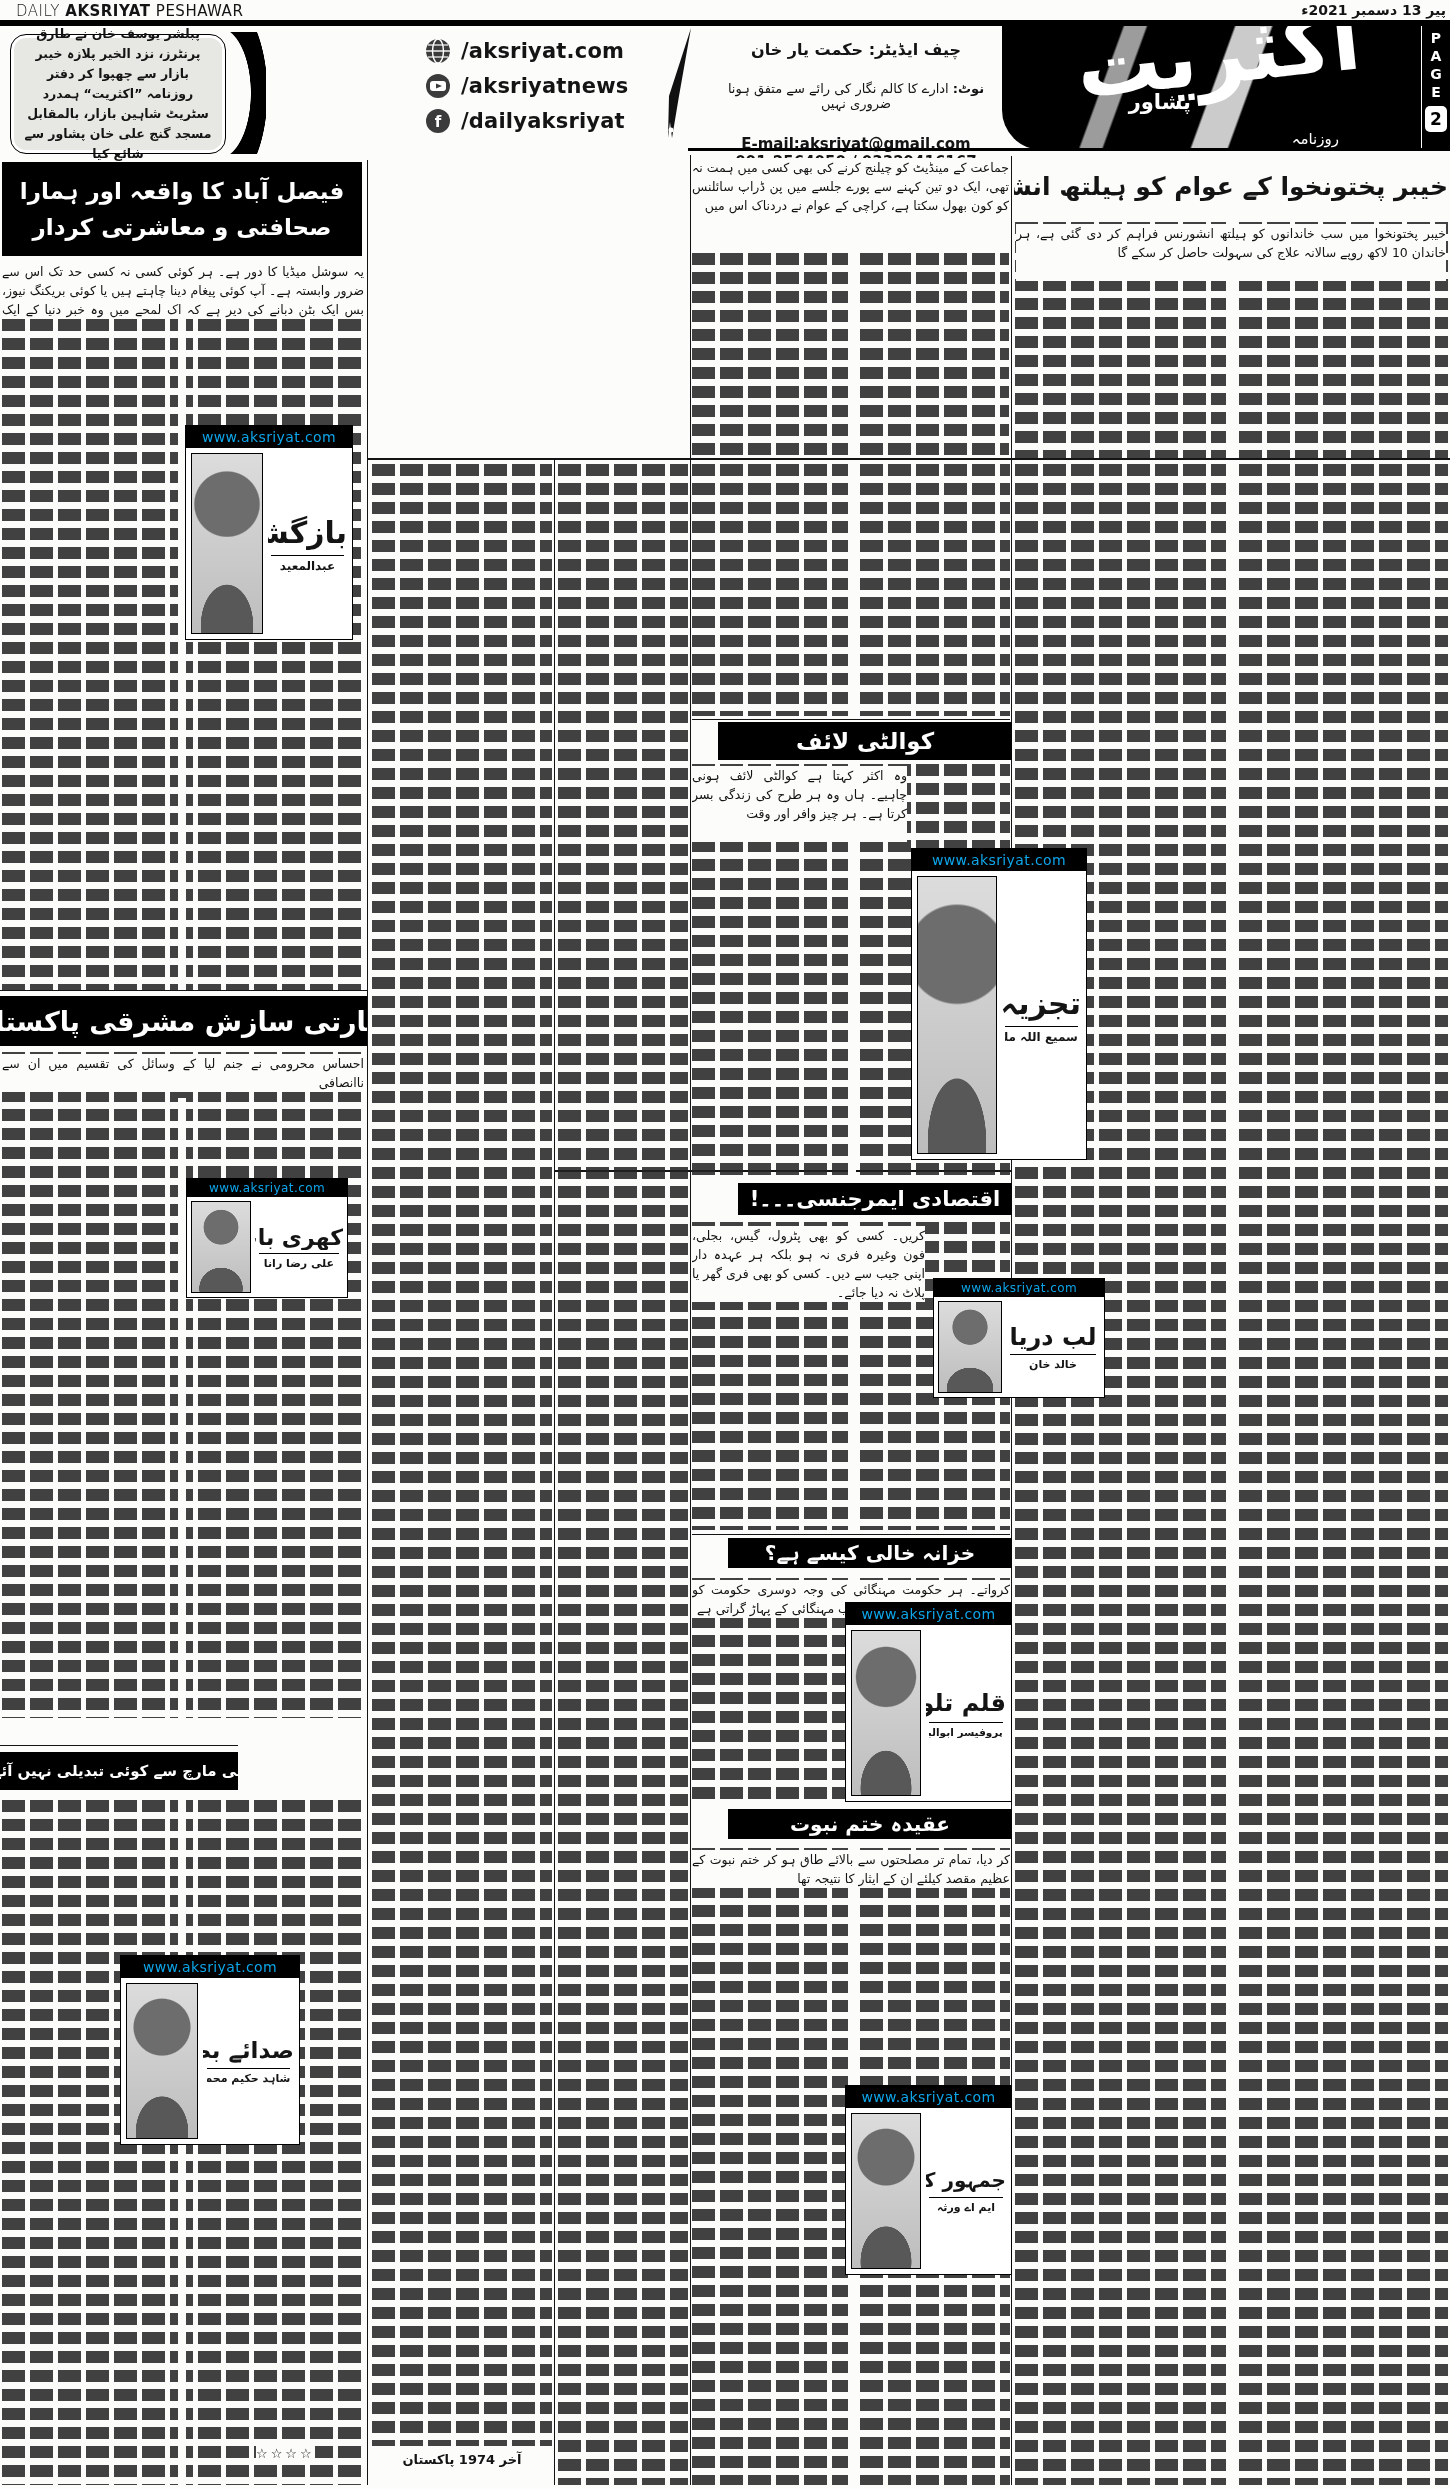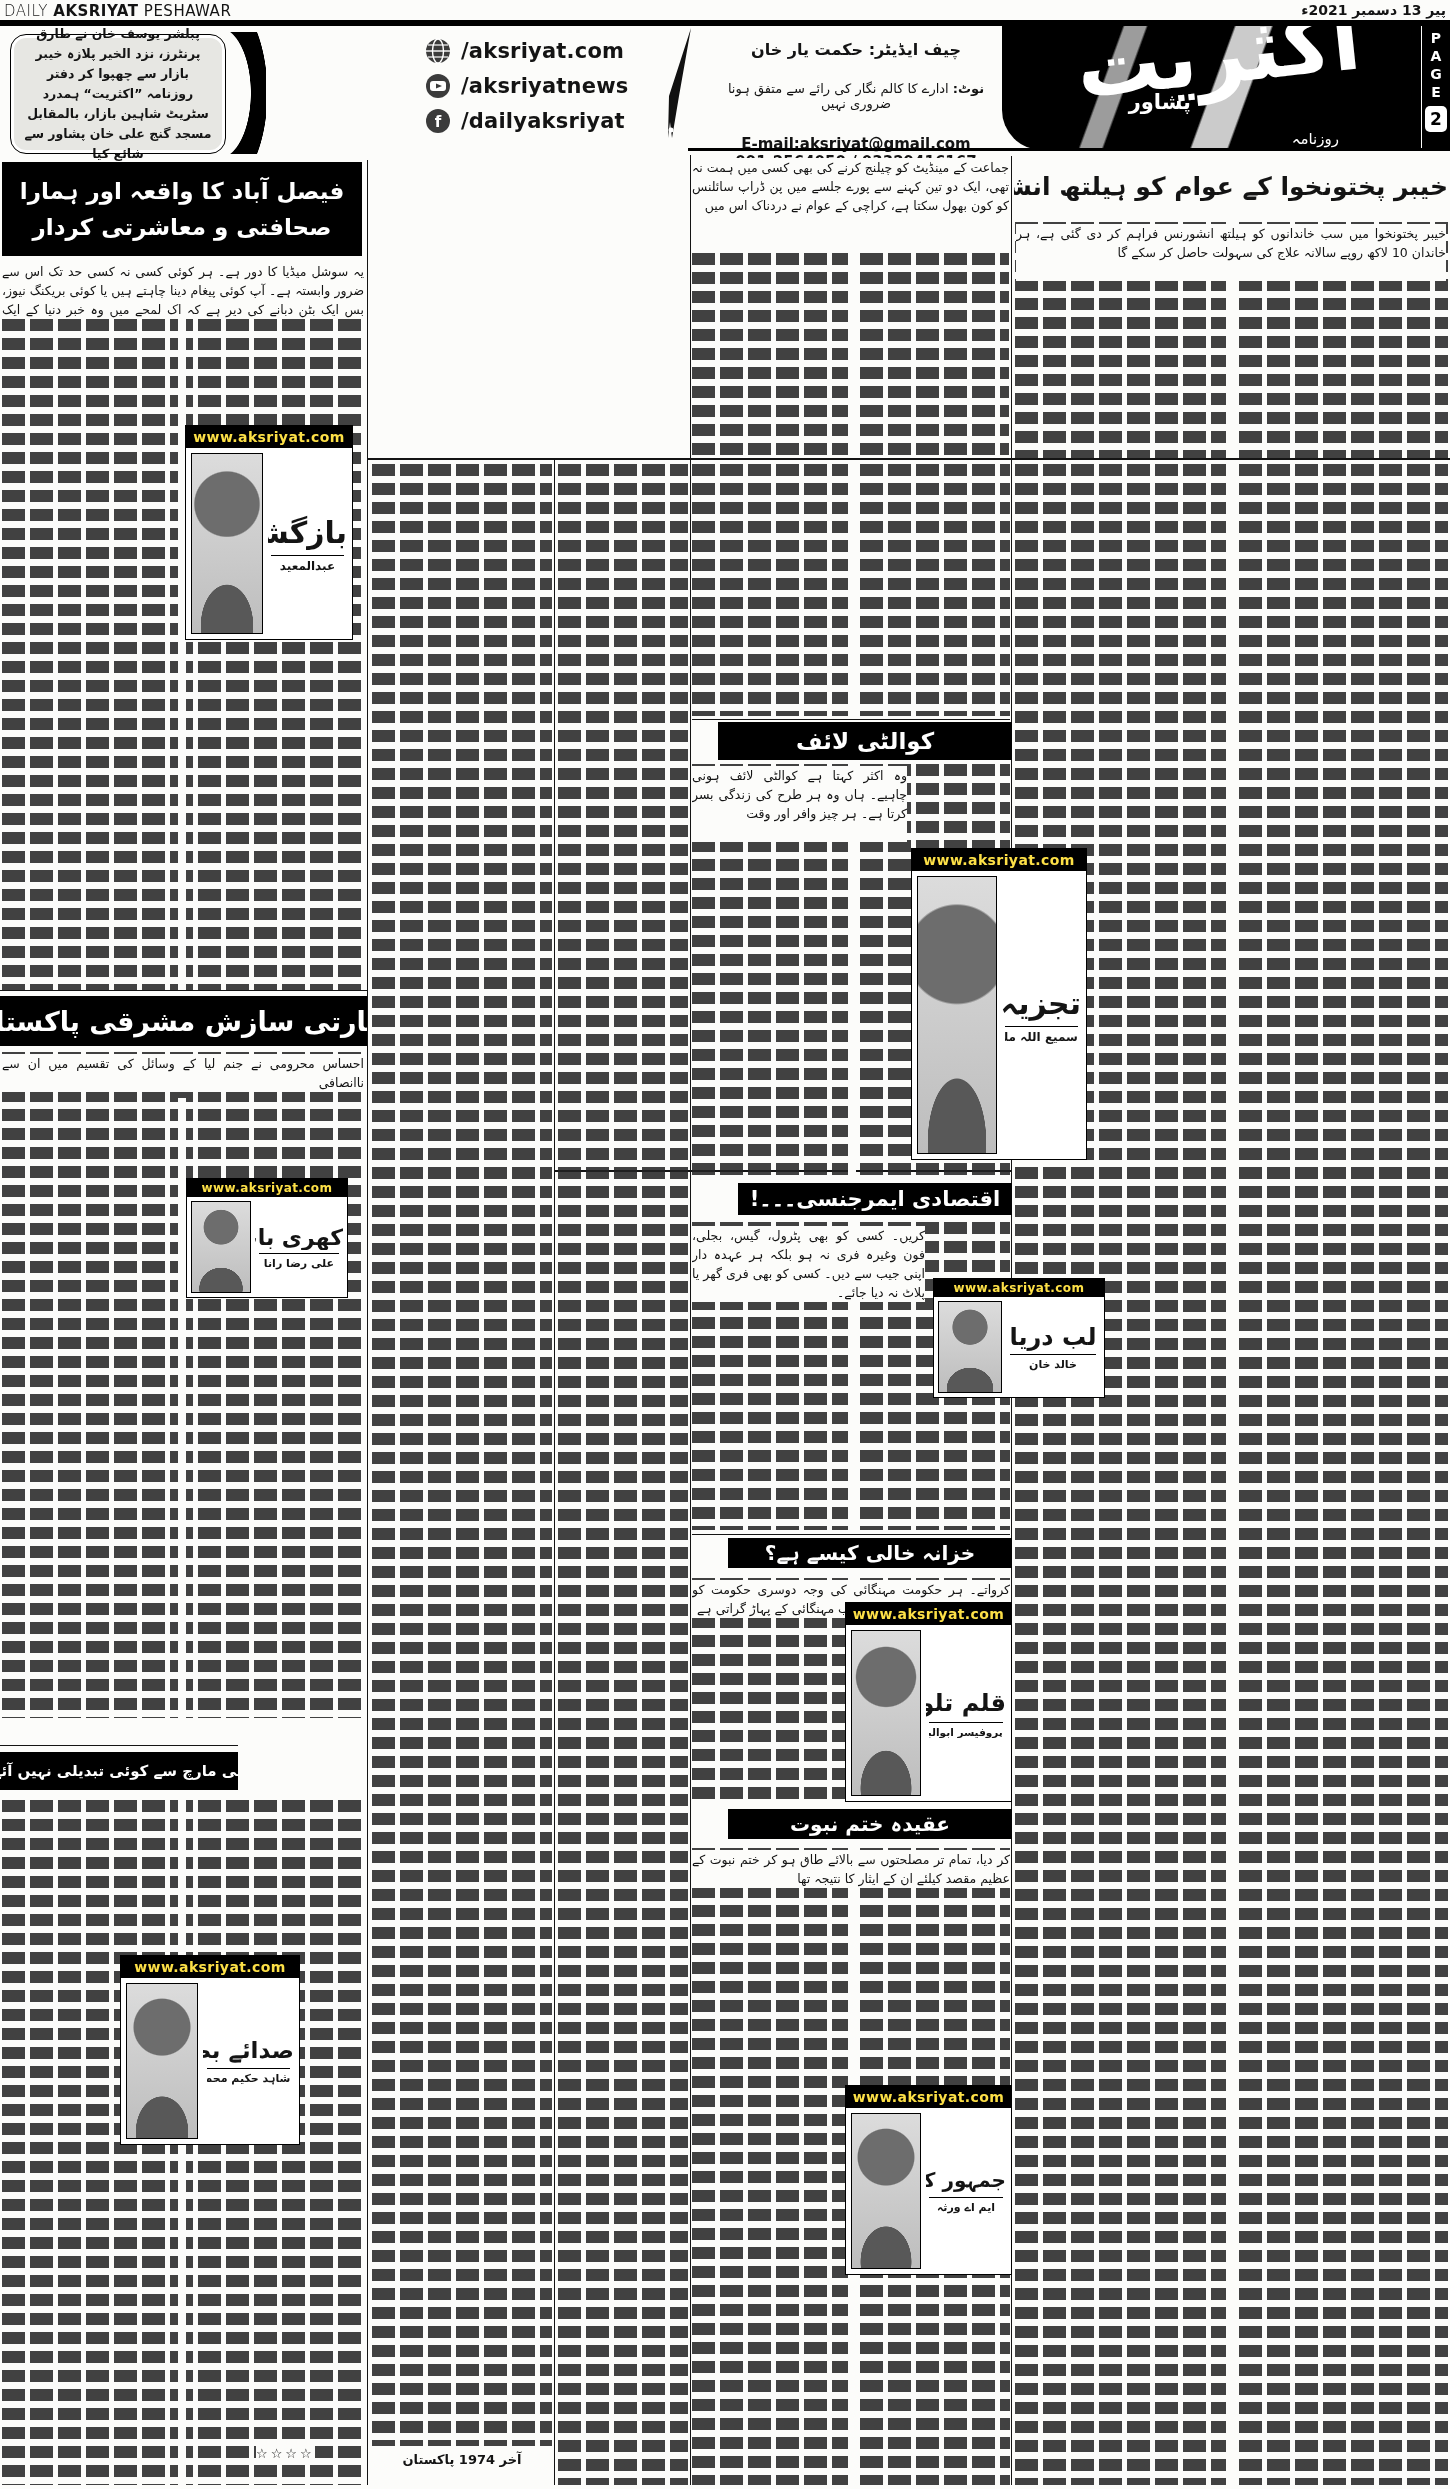--- a/index.html
+++ b/index.html
@@ -14,42 +14,42 @@
     -webkit-mask-image:repeating-linear-gradient(90deg,#000 0 23px,transparent 23px 28px);
     mask-image:repeating-linear-gradient(90deg,#000 0 23px,transparent 23px 28px)}
   .gut{position:absolute;background:#fcfcfa;z-index:2}
   .lead{position:absolute;background:#fcfcfa;z-index:2;direction:rtl;text-align:justify;
     font-size:12.5px;line-height:19px;overflow:hidden}
   .bar{position:absolute;background:#000;color:#fff;z-index:3;display:flex;align-items:center;
     justify-content:center;direction:rtl;font-weight:bold;font-size:22px;white-space:nowrap;overflow:hidden}
   .vrule{position:absolute;width:1px;background:#141414;z-index:1}
   .hrule{position:absolute;height:1px;background:#141414;z-index:1}
   .colbox{position:absolute;background:#fff;border:1.5px solid #000;z-index:4;display:flex;flex-direction:column}
-  .colbox .site{background:#000;color:#fde047;text-align:center;font-weight:bold;font-size:14px;
+  .colbox .site{background:#000;color:#0ea5e9;text-align:center;font-weight:normal;font-size:14px;
     padding:3px 0;letter-spacing:.4px;white-space:nowrap;overflow:hidden}
   .colbox .inner{flex:1;display:flex;direction:ltr;padding:5px;gap:5px;align-items:stretch}
   .portrait{border:1px solid #000;flex:none;
     background:
       radial-gradient(circle at 50% 28%, #6d6d6d 0 24%, rgba(0,0,0,0) 25%),
       radial-gradient(ellipse 62% 38% at 50% 96%, #585858 0 60%, rgba(0,0,0,0) 61%),
       linear-gradient(#dcdcdc,#bdbdbd)}
   .tcol{flex:1;display:flex;flex-direction:column;align-items:center;justify-content:center;gap:5px;min-width:0}
   .ctitle{font-weight:bold;direction:rtl;white-space:nowrap;overflow:hidden;max-width:100%}
   .cauthor{font-size:12px;font-weight:bold;direction:rtl;border-top:1.5px solid #000;
     padding-top:3px;width:92%;text-align:center;white-space:nowrap;overflow:hidden}
   .icon-circ{width:26px;height:26px;flex:none}
   .social-row{display:flex;align-items:center;gap:10px;direction:ltr}
   .social-handle{font-weight:bold;font-size:21px;letter-spacing:.2px}
 </style>
 </head>
 <body>
 
 <div id="page">
 
-  <div class="abs" style="left:4px;top:2px;font-size:15px;letter-spacing:.5px">
+  <div class="abs" style="left:16px;top:2px;font-size:15px;letter-spacing:.5px">
     <span style="font-weight:300;color:#222">DAILY</span>
     <span style="font-weight:bold">AKSRIYAT</span>
     <span>PESHAWAR</span>
   </div>
   <div class="abs rtl" style="right:4px;top:2px;font-size:14px;font-weight:bold">پیر 13 دسمبر 2021ء</div>
   <div class="abs" style="left:0;top:20px;width:1450px;height:6px;background:#000"></div>
 
   <div class="abs" style="left:10px;top:34px;width:216px;height:120px;border:1.5px solid #000;border-radius:16px;background:#e7e7e3;box-shadow:inset 0 0 0 3px #fff;padding:10px 12px;display:flex;align-items:center">
     <div class="rtl" style="font-size:12.5px;font-weight:bold;line-height:20px;text-align:center;width:100%">پبلشر یوسف خان نے طارق پرنٹرز، نزد الخیر پلازہ خیبر بازار سے چھپوا کر دفتر روزنامہ ”اکثریت“ ہمدرد سٹریٹ شاہین بازار، بالمقابل مسجد گنج علی خان پشاور سے شائع کیا</div>
   </div>

